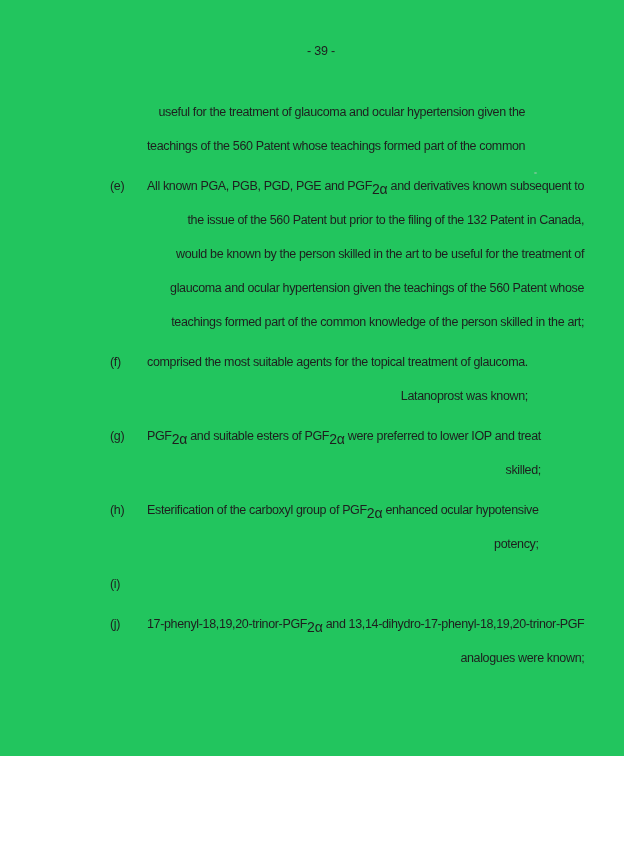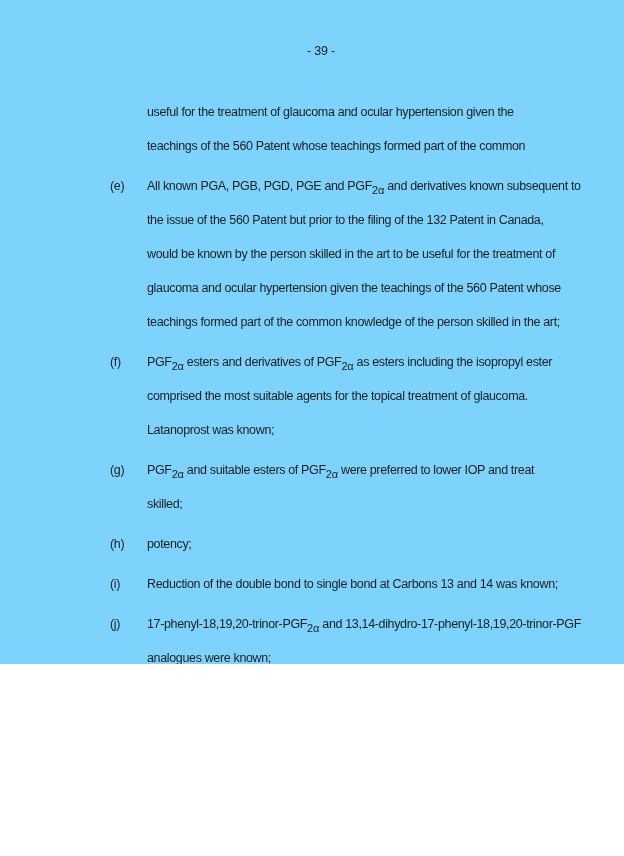--- a/index.html
+++ b/index.html
@@ -3,22 +3,22 @@
 <meta charset="utf-8">
 <style>
   html, body {
     margin: 0;
     padding: 0;
     background: #ffffff;
   }
   .page {
     position: relative;
     width: 624px;
-    height: 664px;
-    background: #7dd3fc;
+    height: 756px;
+    background: #22c55e;
     overflow: hidden;
     font-family: "Liberation Sans", sans-serif;
     color: #1e1e1e;
     -webkit-font-smoothing: antialiased;
   }
   .page-number {
     position: absolute;
     top: 42px;
     left: 271px;
     width: 100px;
@@ -45,23 +45,24 @@
     letter-spacing: -0.3px;
   }
   .para-lines {
     flex: none;
   }
   .para-line {
     font-size: 12.5px;
     line-height: 34px;
     letter-spacing: -0.35px;
     white-space: nowrap;
+    text-align: right;
   }
   .para-line sub {
-    font-size: 11px;
+    font-size: 14px;
     letter-spacing: -0.2px;
     line-height: 0;
   }
   
   .speckle {
     position: absolute;
     border-radius: 50%;
     background: #c9c9c9;
     opacity: 0.45;
   }
@@ -90,43 +91,40 @@
           <div class="para-line"><span>All known PGA, PGB, PGD, PGE and PGF</span><sub>2α</sub><span> and derivatives known subsequent to</span></div>
           <div class="para-line"><span>the issue of the 560 Patent but prior to the filing of the 132 Patent in Canada,</span></div>
           <div class="para-line"><span>would be known by the person skilled in the art to be useful for the treatment of</span></div>
           <div class="para-line"><span>glaucoma and ocular hypertension given the teachings of the 560 Patent whose</span></div>
           <div class="para-line"><span>teachings formed part of the common knowledge of the person skilled in the art;</span></div>
         </div>
       </div>
       <div class="para">
         <div class="para-label">(f)</div>
         <div class="para-lines">
-          <div class="para-line"><span>PGF</span><sub>2α</sub><span> esters and derivatives of PGF</span><sub>2α</sub><span> as esters including the isopropyl ester</span></div>
           <div class="para-line"><span>comprised the most suitable agents for the topical treatment of glaucoma.</span></div>
           <div class="para-line"><span>Latanoprost was known;</span></div>
         </div>
       </div>
       <div class="para">
         <div class="para-label">(g)</div>
         <div class="para-lines">
           <div class="para-line"><span>PGF</span><sub>2α</sub><span> and suitable esters of PGF</span><sub>2α</sub><span> were preferred to lower IOP and treat</span></div>
           <div class="para-line"><span>skilled;</span></div>
         </div>
       </div>
       <div class="para">
         <div class="para-label">(h)</div>
         <div class="para-lines">
+          <div class="para-line"><span>Esterification of the carboxyl group of PGF</span><sub>2α</sub><span> enhanced ocular hypotensive</span></div>
           <div class="para-line"><span>potency;</span></div>
         </div>
       </div>
       <div class="para">
         <div class="para-label">(i)</div>
-        <div class="para-lines">
-          <div class="para-line"><span>Reduction of the double bond to single bond at Carbons 13 and 14 was known;</span></div>
-        </div>
       </div>
       <div class="para">
         <div class="para-label">(j)</div>
         <div class="para-lines">
           <div class="para-line"><span>17-phenyl-18,19,20-trinor-PGF</span><sub>2α</sub><span> and 13,14-dihydro-17-phenyl-18,19,20-trinor-PGF</span></div>
           <div class="para-line"><span>analogues were known;</span></div>
         </div>
       </div>
     </div>
 

